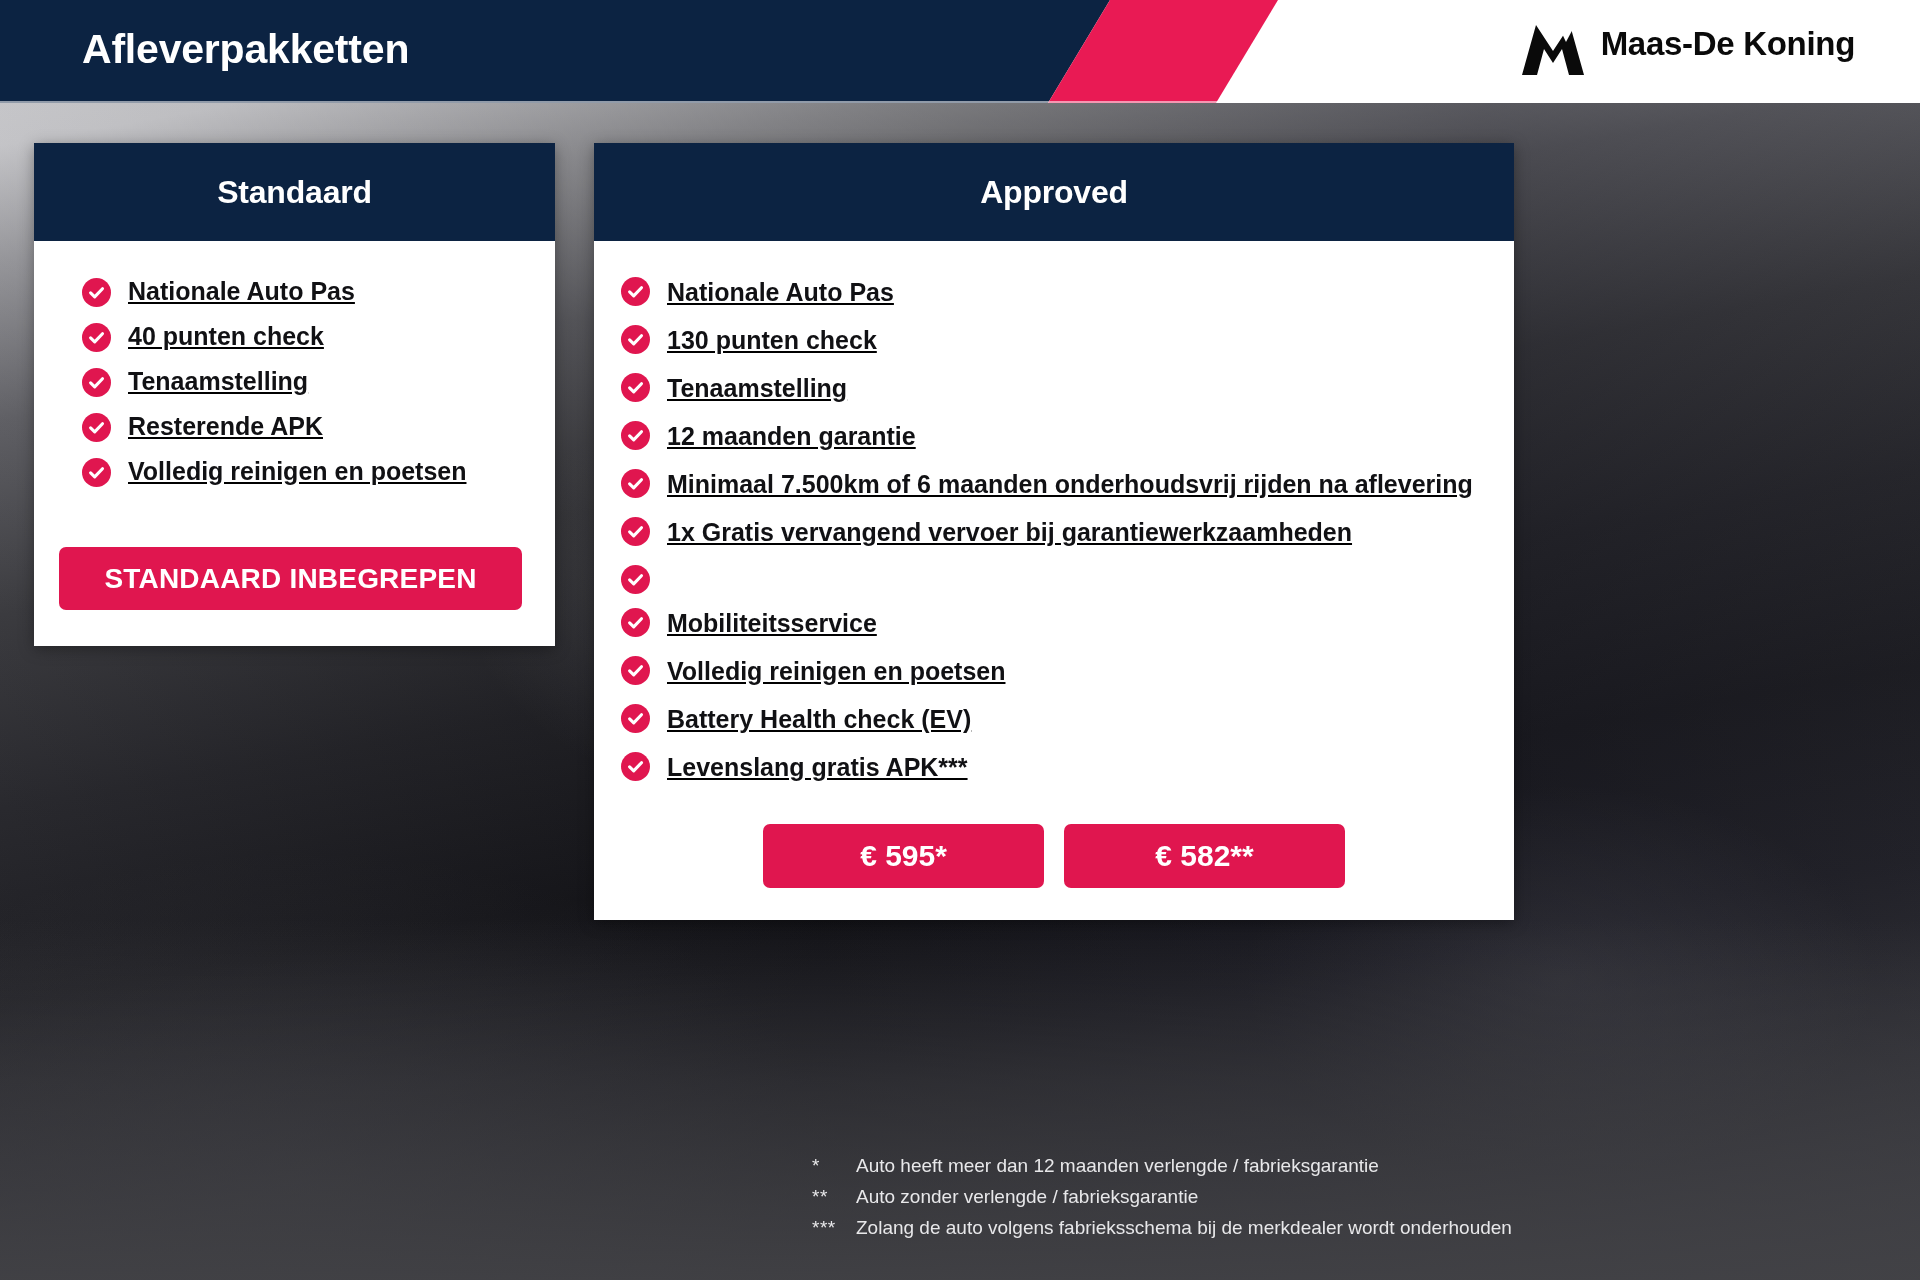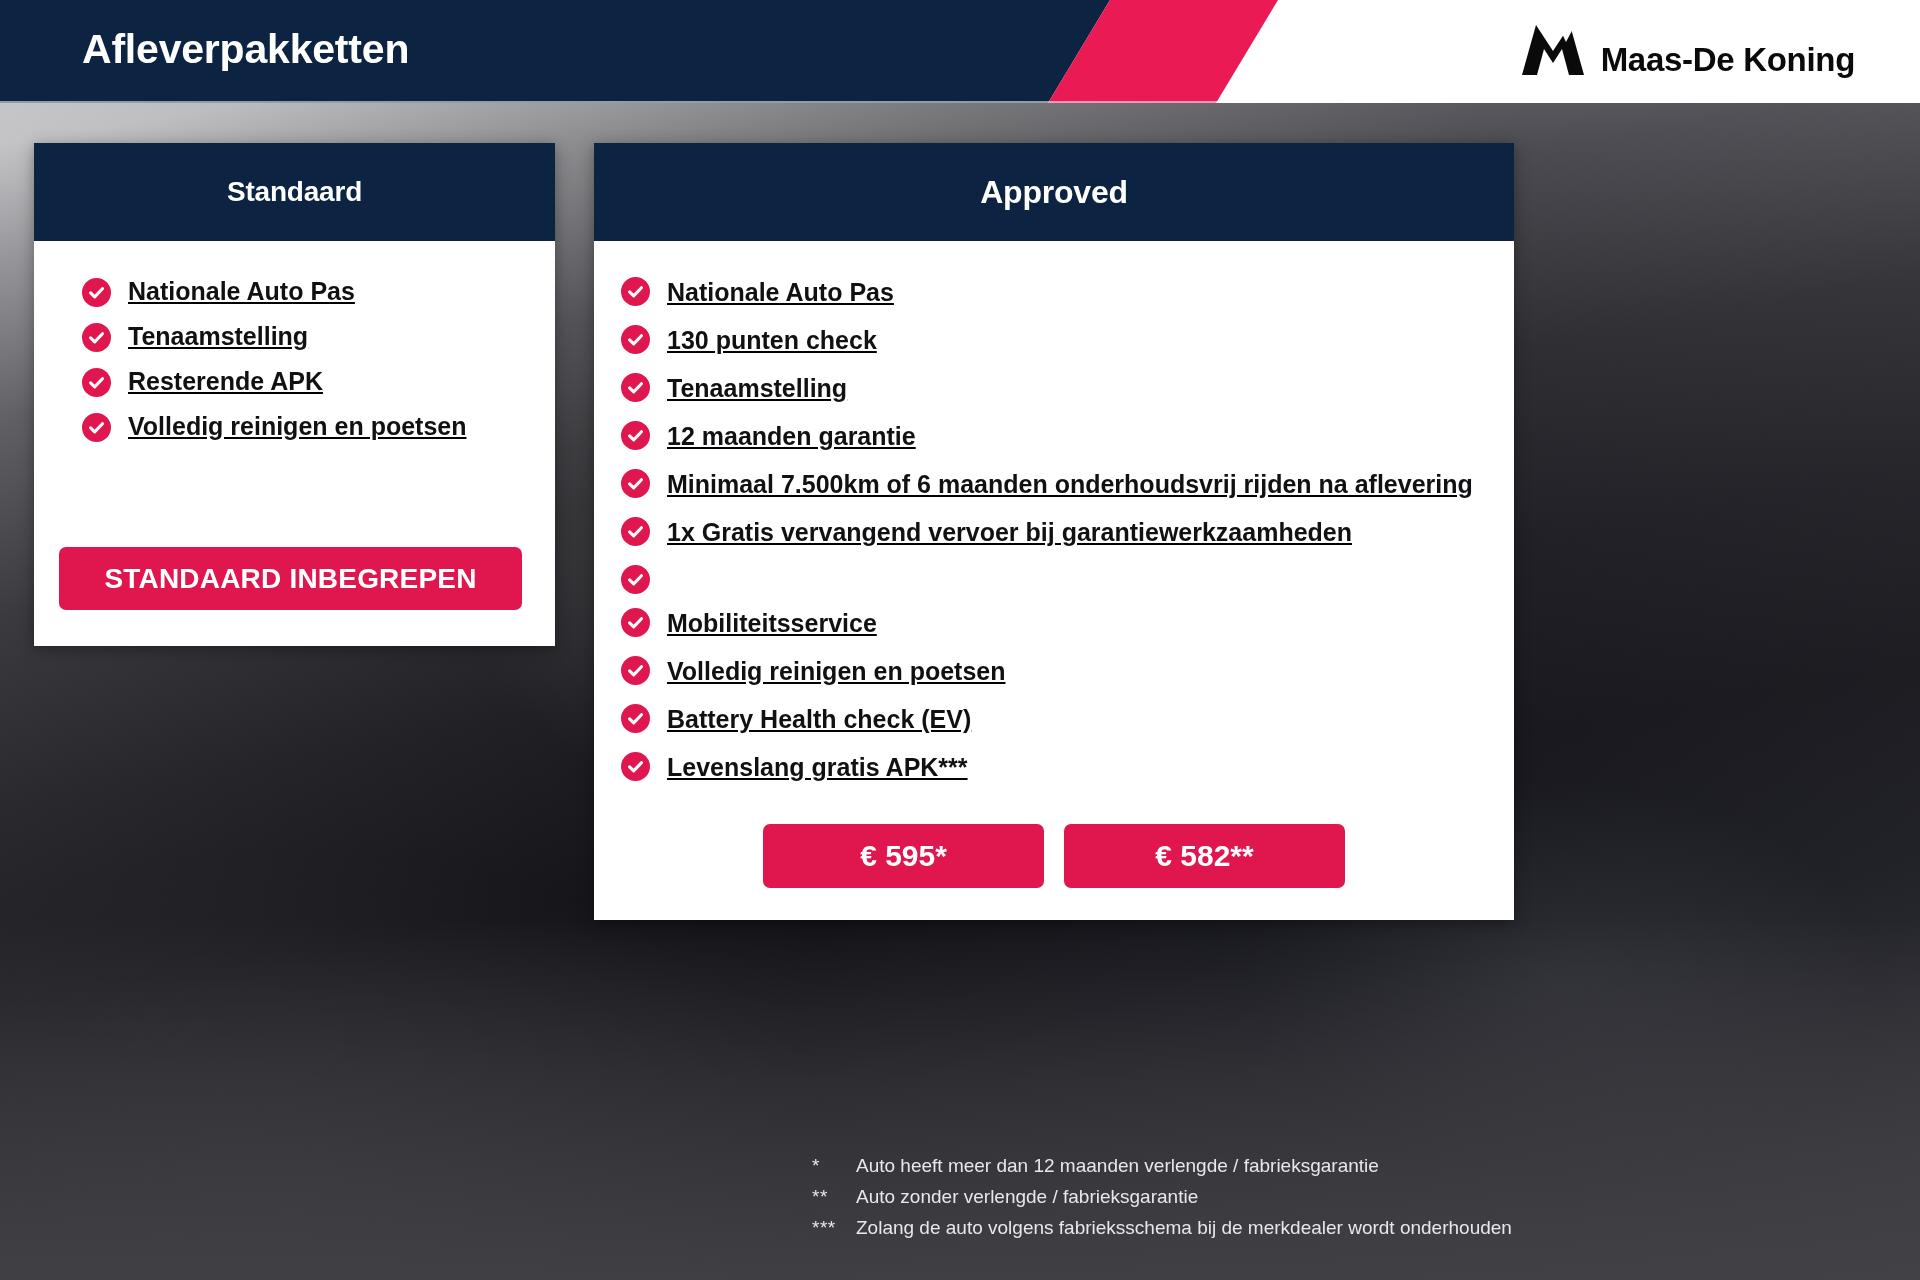--- a/index.html
+++ b/index.html
@@ -73,21 +73,21 @@
     font-weight: bold;
     letter-spacing: -0.2px;
     color: #ffffff;
   }
   .brand {
     position: absolute;
     right: 65px;
     top: 50%;
     transform: translateY(-50%);
     display: flex;
-    align-items: flex-end;
+    align-items: flex-start;
     gap: 17px;
   }
   .brand-mark { display: block; }
   .brand-name {
     font-size: 33px;
     font-weight: bold;
     color: #0a0a0a;
     letter-spacing: -0.3px;
     white-space: nowrap;
   }
@@ -111,21 +111,21 @@
     justify-content: center;
   }
   .card-head-title {
     color: #ffffff;
     font-weight: bold;
     letter-spacing: -0.2px;
   }
 
   #card-standaard { left: 34px; top: 143px; width: 521px; height: 503px; }
   #card-standaard .card-head { height: 98px; }
-  #card-standaard .card-head-title { font-size: 28px; }
+  #card-standaard .card-head-title { font-size: 32px; }
 
   #card-approved { left: 594px; top: 143px; width: 920px; height: 777px; }
   #card-approved .card-head { height: 98px; }
   #card-approved .card-head-title { font-size: 32px; }
 
   .feature-list { list-style: none; }
   .feature-item {
     display: flex;
     align-items: flex-start;
     text-decoration: underline;
@@ -243,20 +243,27 @@
           <circle cx="16" cy="16" r="16" fill="#e0164f"></circle>
           <path d="M9.5 16.4 L14 20.8 L22.6 11.8" fill="none" stroke="#ffffff" stroke-width="3.4" stroke-linecap="round" stroke-linejoin="round"></path>
         </svg>
         <span class="feature-text">Nationale Auto Pas</span>
       </li>
       <li class="feature-item">
         <svg class="check-icon" viewBox="0 0 32 32">
           <circle cx="16" cy="16" r="16" fill="#e0164f"></circle>
           <path d="M9.5 16.4 L14 20.8 L22.6 11.8" fill="none" stroke="#ffffff" stroke-width="3.4" stroke-linecap="round" stroke-linejoin="round"></path>
         </svg>
+        <span class="feature-text">40 punten check</span>
+      </li>
+      <li class="feature-item">
+        <svg class="check-icon" viewBox="0 0 32 32">
+          <circle cx="16" cy="16" r="16" fill="#e0164f"></circle>
+          <path d="M9.5 16.4 L14 20.8 L22.6 11.8" fill="none" stroke="#ffffff" stroke-width="3.4" stroke-linecap="round" stroke-linejoin="round"></path>
+        </svg>
         <span class="feature-text">Tenaamstelling</span>
       </li>
       <li class="feature-item">
         <svg class="check-icon" viewBox="0 0 32 32">
           <circle cx="16" cy="16" r="16" fill="#e0164f"></circle>
           <path d="M9.5 16.4 L14 20.8 L22.6 11.8" fill="none" stroke="#ffffff" stroke-width="3.4" stroke-linecap="round" stroke-linejoin="round"></path>
         </svg>
         <span class="feature-text">Resterende APK</span>
       </li>
       <li class="feature-item">

